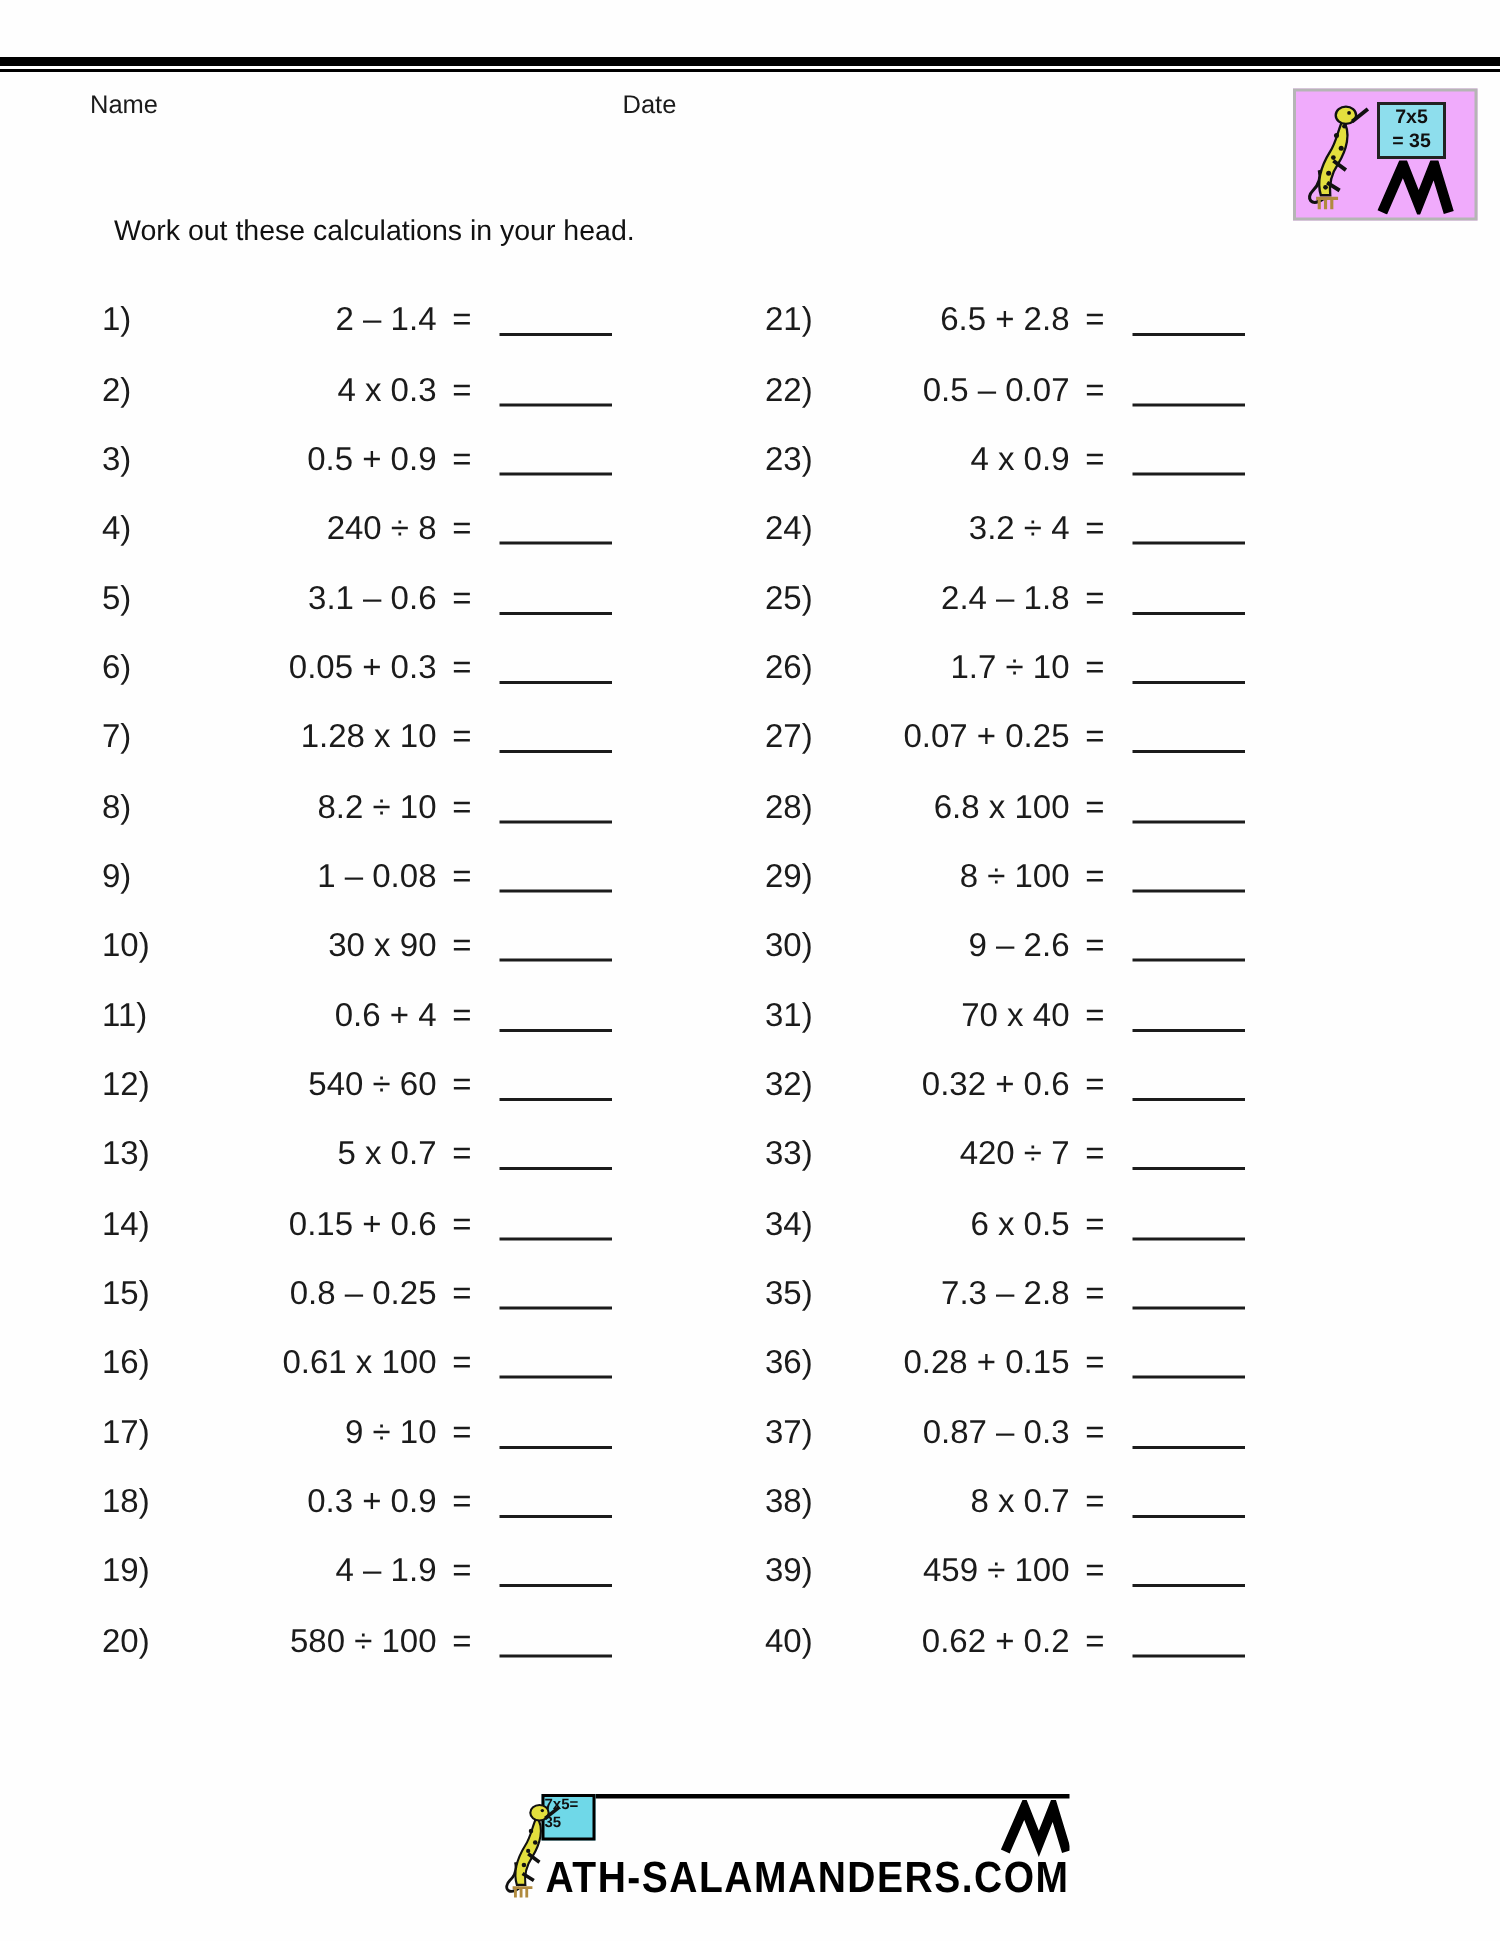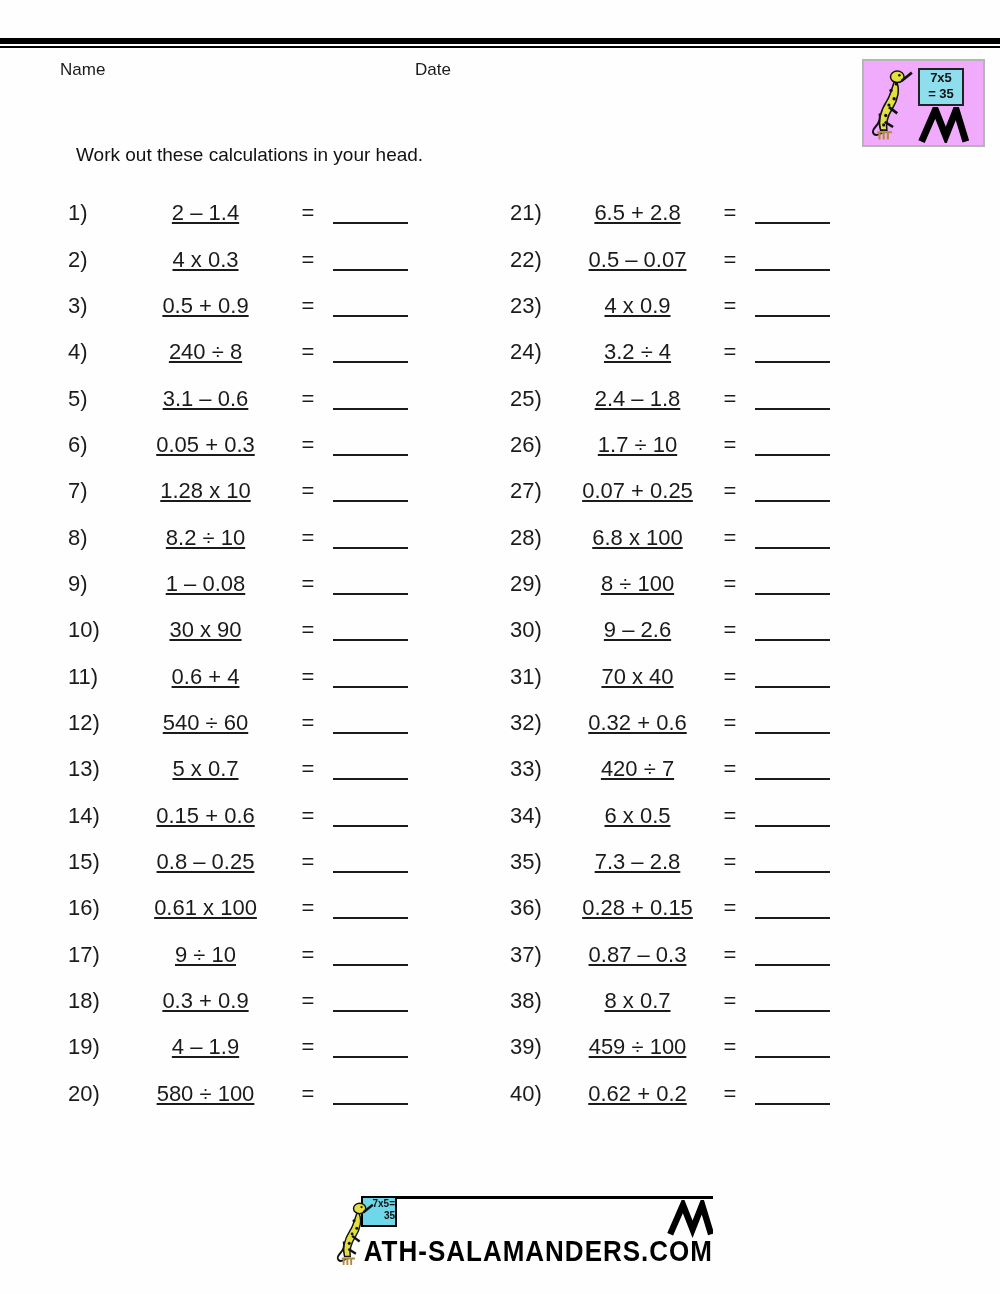--- a/index.html
+++ b/index.html
@@ -27,30 +27,30 @@
             border:2px solid #222;box-sizing:border-box;font-size:13px;font-weight:bold;
             text-align:center;line-height:1.25;color:#111;}
   .lg-m{position:absolute;left:46px;top:46px;width:66px;height:36px;}
 
   
   .col{position:absolute;top:190px;}
   .col-left{left:68px;width:340px;}
   .col-right{left:510px;width:320px;}
   .row{height:46.35px;display:flex;align-items:center;}
   .num{width:52px;font-size:22px;}
-  .expr{flex:1;text-align:center;font-size:22px;white-space:nowrap;text-decoration:underline;}
+  .expr{flex:1;text-align:right;font-size:22px;white-space:nowrap;}
   .eq{width:34px;text-align:center;font-size:22px;}
   .blank{width:75px;height:0;border-bottom:2px solid #1c1c1c;margin-left:8px;position:relative;top:10px;}
 
   
   .footer{position:absolute;left:333px;top:1196px;width:380px;display:flex;}
   .f-logo{width:64px;position:relative;height:72px;flex:none;}
   .f-board{position:absolute;right:0;top:0;width:36px;height:31px;background:#6fd8e8;
            border:2px solid #000;box-sizing:border-box;font-size:10px;font-weight:bold;
-           line-height:1.2;text-align:right;color:#111;}
+           line-height:1.2;text-align:left;color:#111;}
   .f-sal{position:absolute;left:0;top:4px;width:42px;height:66px;}
   .f-main{flex:1;display:flex;flex-direction:column;}
   .f-tagline{font-size:15px;font-weight:bold;text-align:center;padding:2px 0 5px;color:#111;white-space:nowrap;}
   .f-rule{height:3px;background:#000;}
   .f-brand{display:flex;align-items:flex-end;margin-left:-46px;margin-top:1px;flex-direction:column;}
   .f-m{width:46px;height:38px;flex:none;}
   .f-brand-text{font-size:26px;font-weight:bold;letter-spacing:1px;color:#000;
                 transform:scaleY(1.12);transform-origin:bottom;white-space:nowrap;}
 </style>
 </head>

